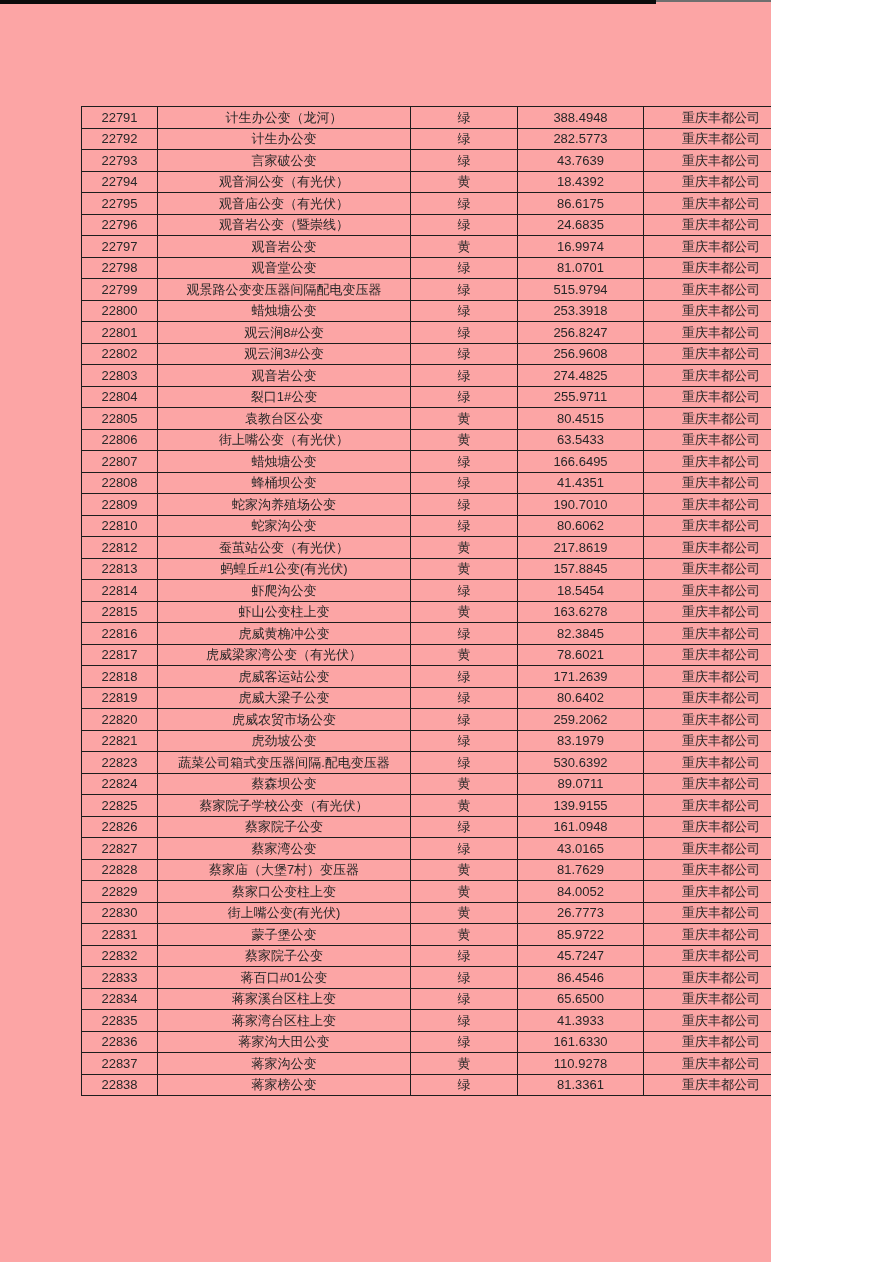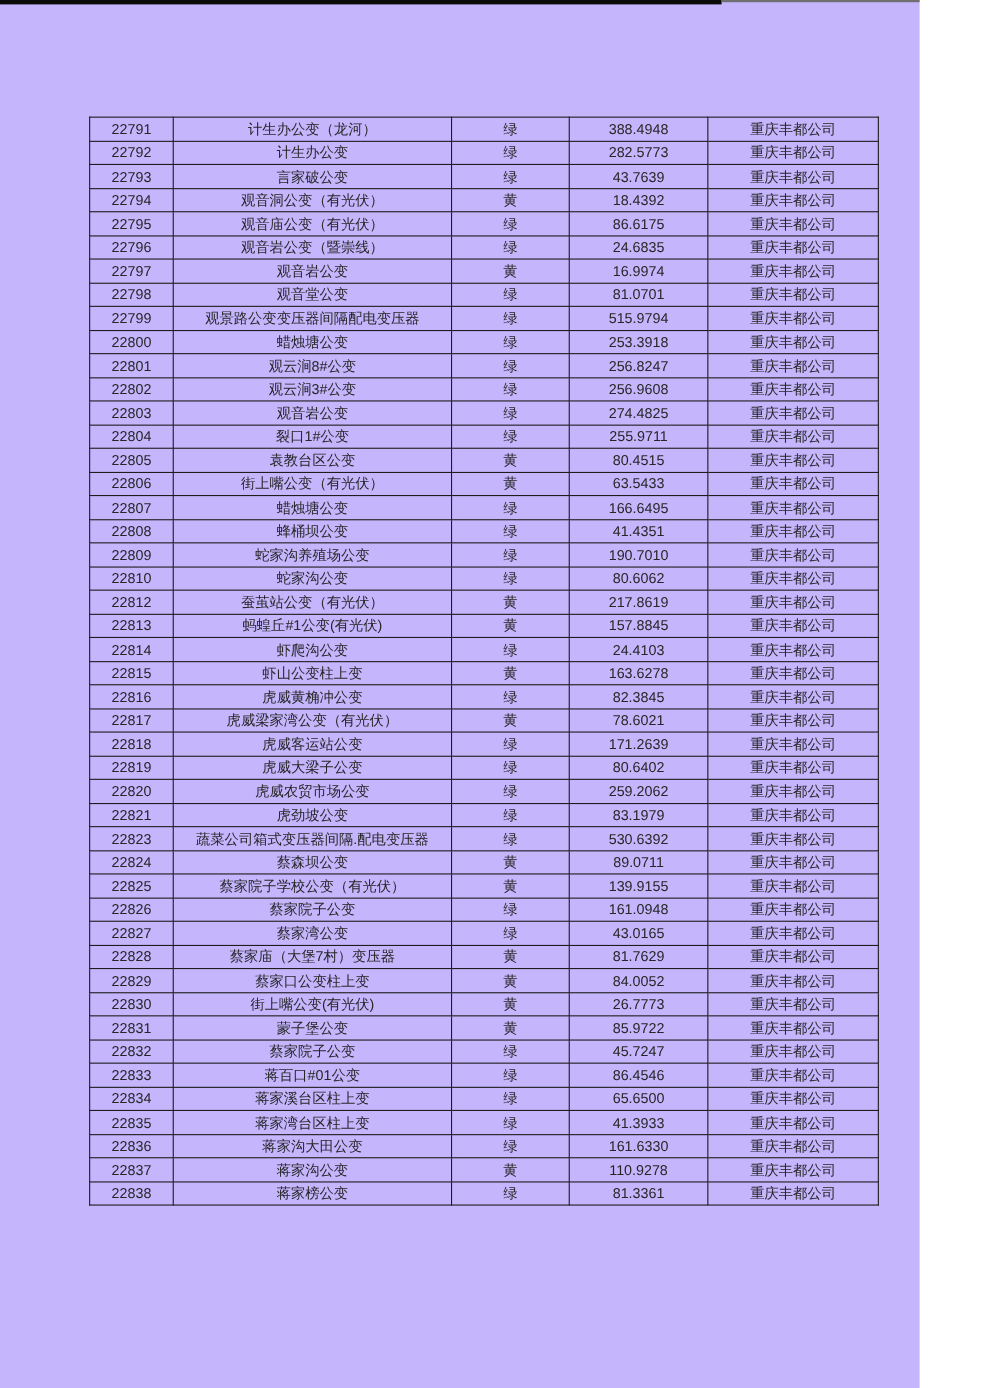--- a/index.html
+++ b/index.html
@@ -3,23 +3,23 @@
 <meta charset="utf-8">
 <style>
   html, body {
     margin: 0;
     padding: 0;
     background: #ffffff;
     font-family: "Liberation Sans", "DejaVu Sans", sans-serif;
   }
   .page {
     position: relative;
-    width: 836px;
+    width: 771px;
     height: 1262px;
-    background: #c4b5fd;
+    background: #fca5a5;
     overflow: hidden;
   }
   .edge-top-a {
     position: absolute;
     top: 0; left: 0;
     width: 656px; height: 4px;
     background: #0b0b0b;
   }
   .edge-top-b {
     position: absolute;
@@ -220,21 +220,21 @@
           <td>22813</td>
           <td>蚂蝗丘#1公变(有光伏)</td>
           <td>黄</td>
           <td>157.8845</td>
           <td>重庆丰都公司</td>
         </tr>
         <tr>
           <td>22814</td>
           <td>虾爬沟公变</td>
           <td>绿</td>
-          <td>24.4103</td>
+          <td>18.5454</td>
           <td>重庆丰都公司</td>
         </tr>
         <tr>
           <td>22815</td>
           <td>虾山公变柱上变</td>
           <td>黄</td>
           <td>163.6278</td>
           <td>重庆丰都公司</td>
         </tr>
         <tr>

